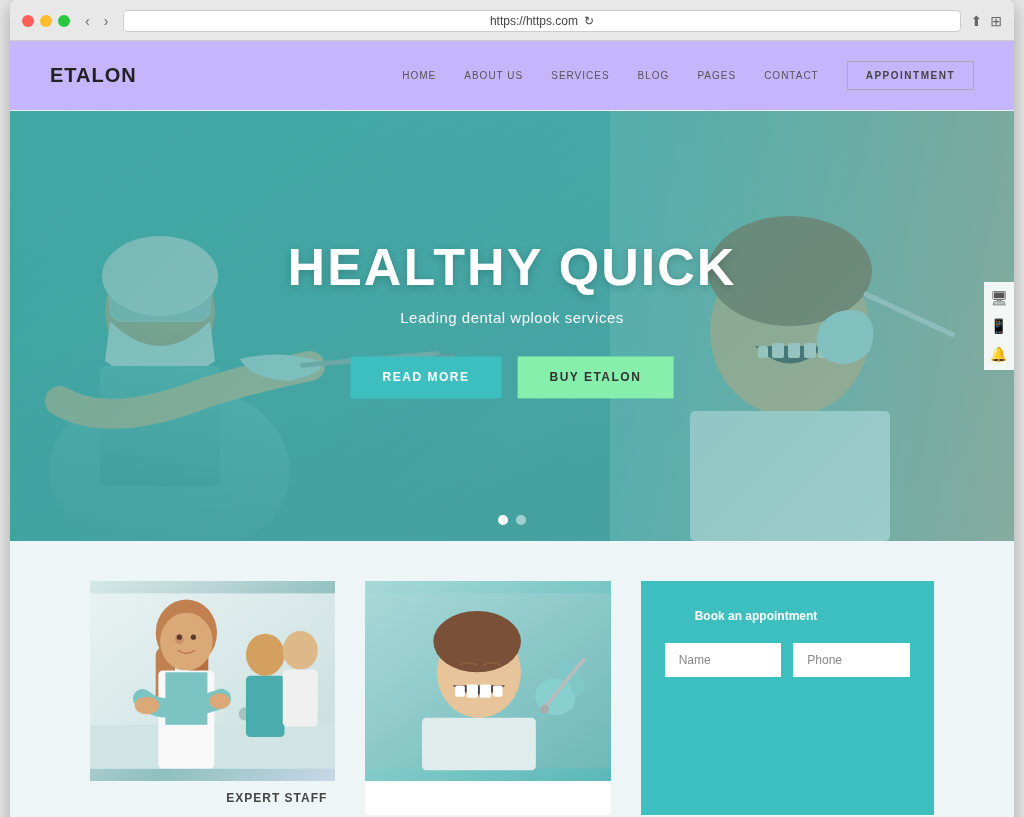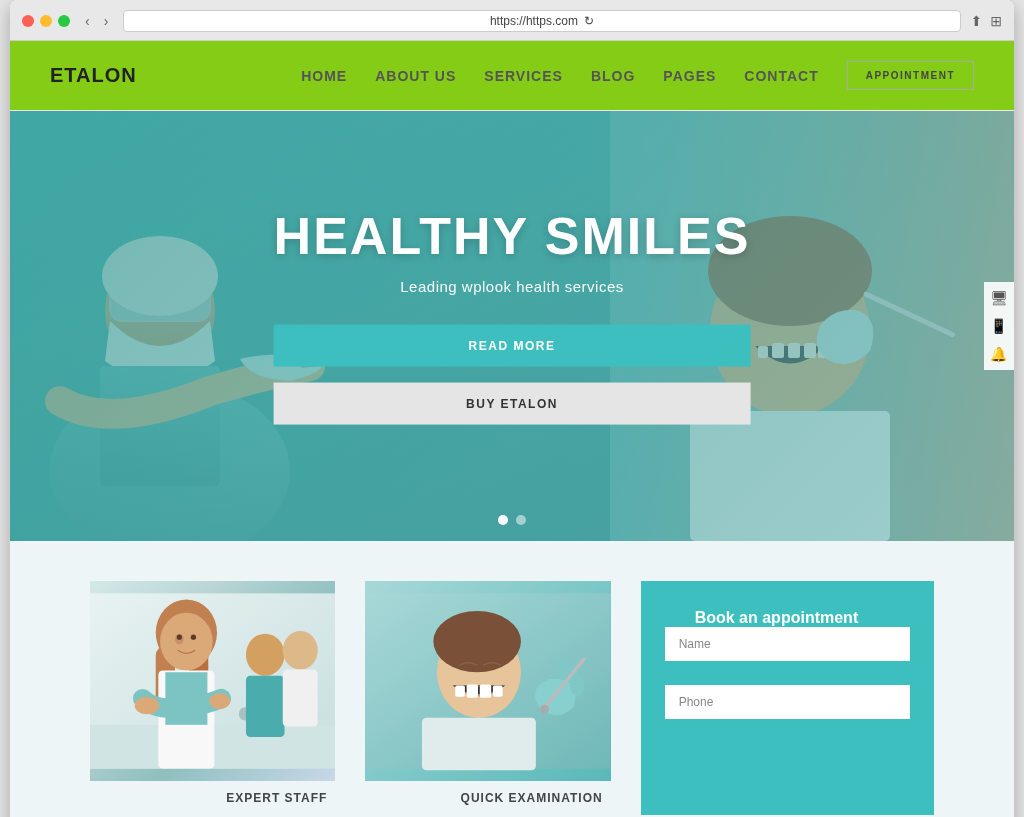--- a/index.html
+++ b/index.html
@@ -78,37 +78,37 @@
       background: #fff;
     }
 
     
     .site-header {
       display: flex;
       align-items: center;
       justify-content: space-between;
       padding: 0 40px;
       height: 70px;
-      background: #84cc16;
+      background: #c4b5fd;
       border-bottom: 1px solid #eee;
     }
     .site-logo {
       font-weight: 800;
       font-size: 20px;
       letter-spacing: 1px;
       color: #222;
     }
     .main-nav {
       display: flex;
       align-items: center;
       gap: 28px;
     }
     .nav-link {
-      font-size: 14px;
-      font-weight: 700;
+      font-size: 10px;
+      font-weight: 400;
       letter-spacing: 1px;
       color: #555;
       text-decoration: none;
       text-transform: uppercase;
     }
     .appointment-btn {
       border: 1px solid #aaa;
       padding: 8px 18px;
       font-size: 10px;
       font-weight: 700;
@@ -161,38 +161,37 @@
       font-size: 15px;
       font-weight: 400;
       opacity: 0.95;
       margin-bottom: 30px;
       letter-spacing: 0.5px;
     }
     .hero-buttons {
       display: flex;
       gap: 16px;
       justify-content: center;
-      flex-direction: column;
     }
     .btn-primary {
       background: #3dbfbf;
       color: #fff;
       border: none;
       padding: 14px 32px;
       font-size: 12px;
       font-weight: 700;
       letter-spacing: 1.5px;
       text-transform: uppercase;
       cursor: pointer;
     }
     .btn-secondary {
-      background: #e5e5e5;
+      background: #86efac;
       color: #333;
       border: none;
-      padding: 14px 20px;
+      padding: 14px 32px;
       font-size: 12px;
       font-weight: 700;
       letter-spacing: 1.5px;
       text-transform: uppercase;
       cursor: pointer;
     }
     .hero-dots {
       position: absolute;
       bottom: 16px;
       left: 50%;
@@ -262,29 +261,29 @@
       height: 200px;
     }
 
     
     .card-appointment {
       flex: 1;
       background: #3dbfbf;
       padding: 28px 24px;
     }
     .appt-title {
-      font-size: 16px;
+      font-size: 12px;
       font-weight: 700;
       color: #fff;
+      margin-bottom: 20px;
       padding-left: 30px;
     }
     .appt-form {
       display: flex;
-      flex-direction: column;
-      gap: 24px;
+      gap: 12px;
     }
     .appt-input {
       width: 100%;
       padding: 10px 14px;
       border: none;
       font-size: 12px;
       color: #555;
       background: #fff;
     }
     .appt-input::placeholder {
@@ -406,22 +405,22 @@
 
           <path d="M850 200 Q870 210 860 240 Q840 260 820 250 Q800 240 810 215 Q825 195 850 200" fill="#b8d8d8"></path>
 
           <rect x="855" y="180" width="100" height="5" rx="2" fill="#ccc" transform="rotate(25 855 180)"></rect>
         </svg>
       </div>
 
       <div class="hero-bg"></div>
 
       <div class="hero-content">
-        <h1 class="hero-title">HEALTHY SMILES</h1>
-        <p class="hero-subtitle">Leading wplook health services</p>
+        <h1 class="hero-title">HEALTHY QUICK</h1>
+        <p class="hero-subtitle">Leading dental wplook services</p>
         <div class="hero-buttons">
           <button class="btn-primary">READ MORE</button>
           <button class="btn-secondary">BUY ETALON</button>
         </div>
       </div>
 
       <div class="hero-dots">
         <div class="dot active"></div>
         <div class="dot"></div>
       </div>
@@ -513,21 +512,20 @@
 
             <ellipse cx="242" cy="105" rx="8" ry="12" fill="#80c8c8"></ellipse>
             <ellipse cx="238" cy="93" rx="7" ry="11" fill="#80c8c8"></ellipse>
             <ellipse cx="228" cy="87" rx="7" ry="11" fill="#80c8c8"></ellipse>
 
             <line x1="250" y1="75" x2="205" y2="130" stroke="#bbb" stroke-width="4" stroke-linecap="round"></line>
 
             <circle cx="205" cy="132" r="5" fill="#aaa"></circle>
           </svg>
         </div>
-        <div class="card-label">QUICK EXAMINATION</div>
       </div>
 
       <div class="card-appointment">
         <h3 class="appt-title">Book an appointment</h3>
         <div class="appt-form">
           <input class="appt-input" type="text" placeholder="Name" style="">
           <input class="appt-input" type="tel" placeholder="Phone" style="">
         </div>
       </div>
 

